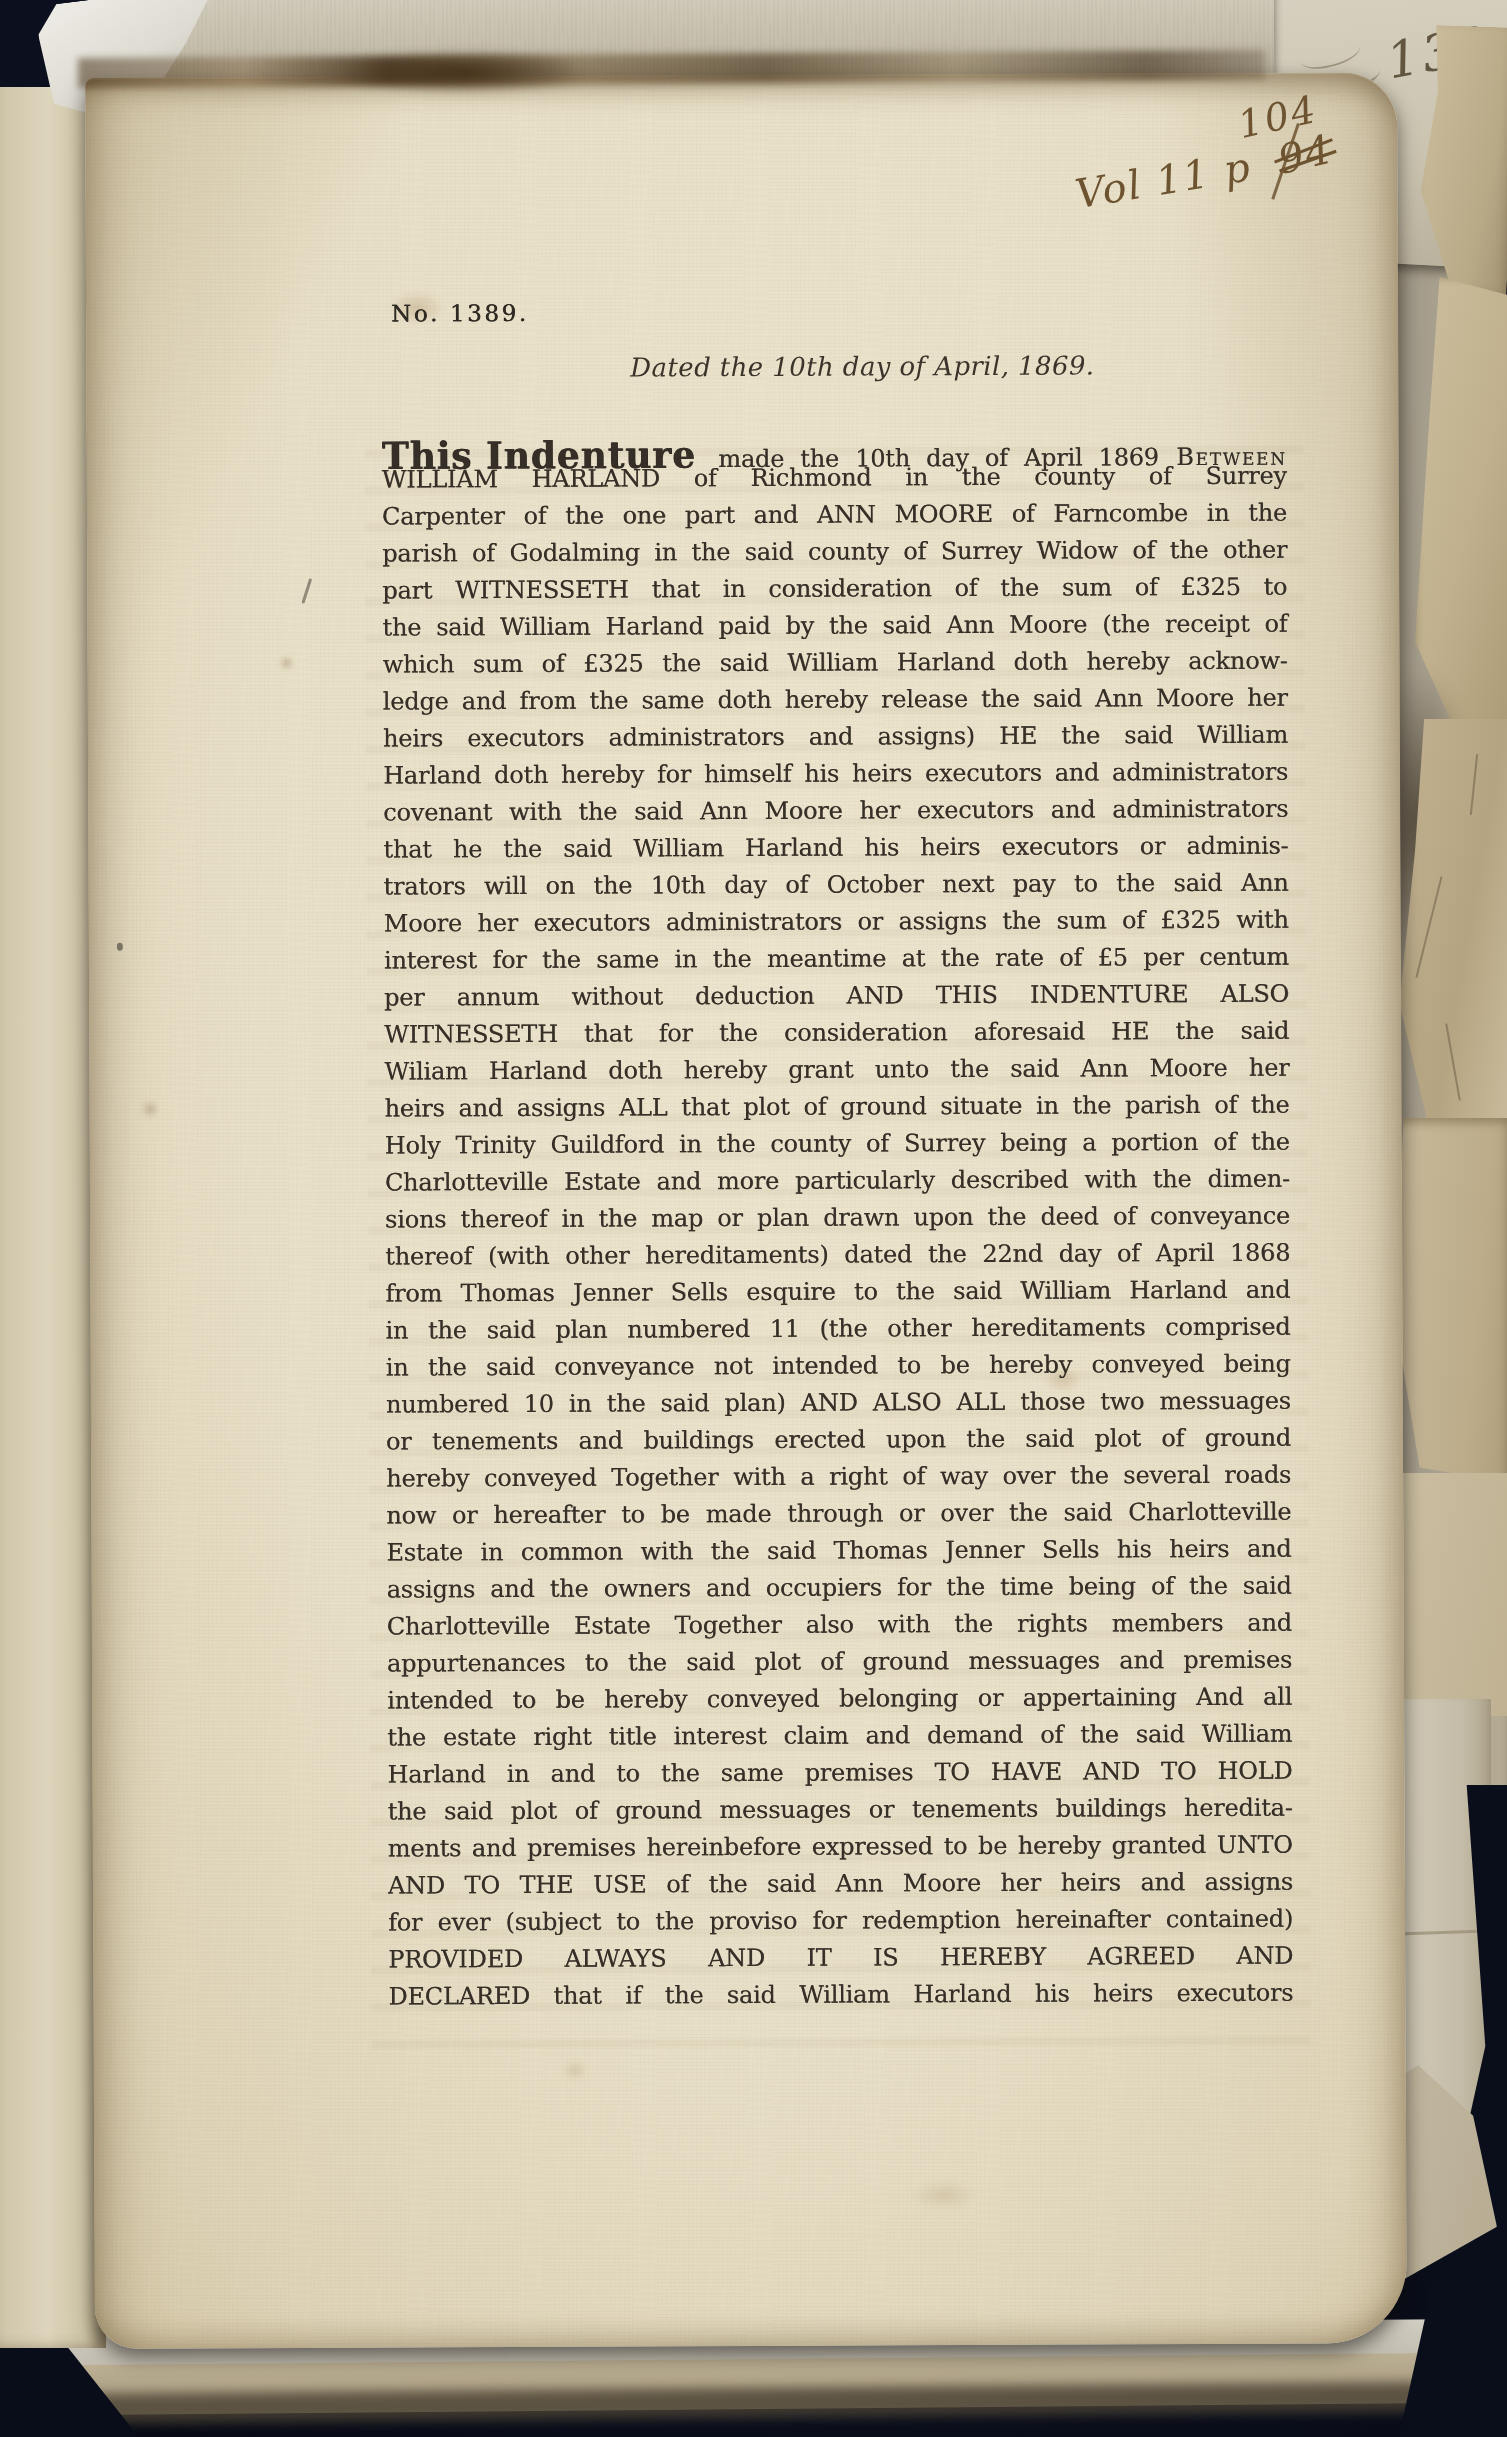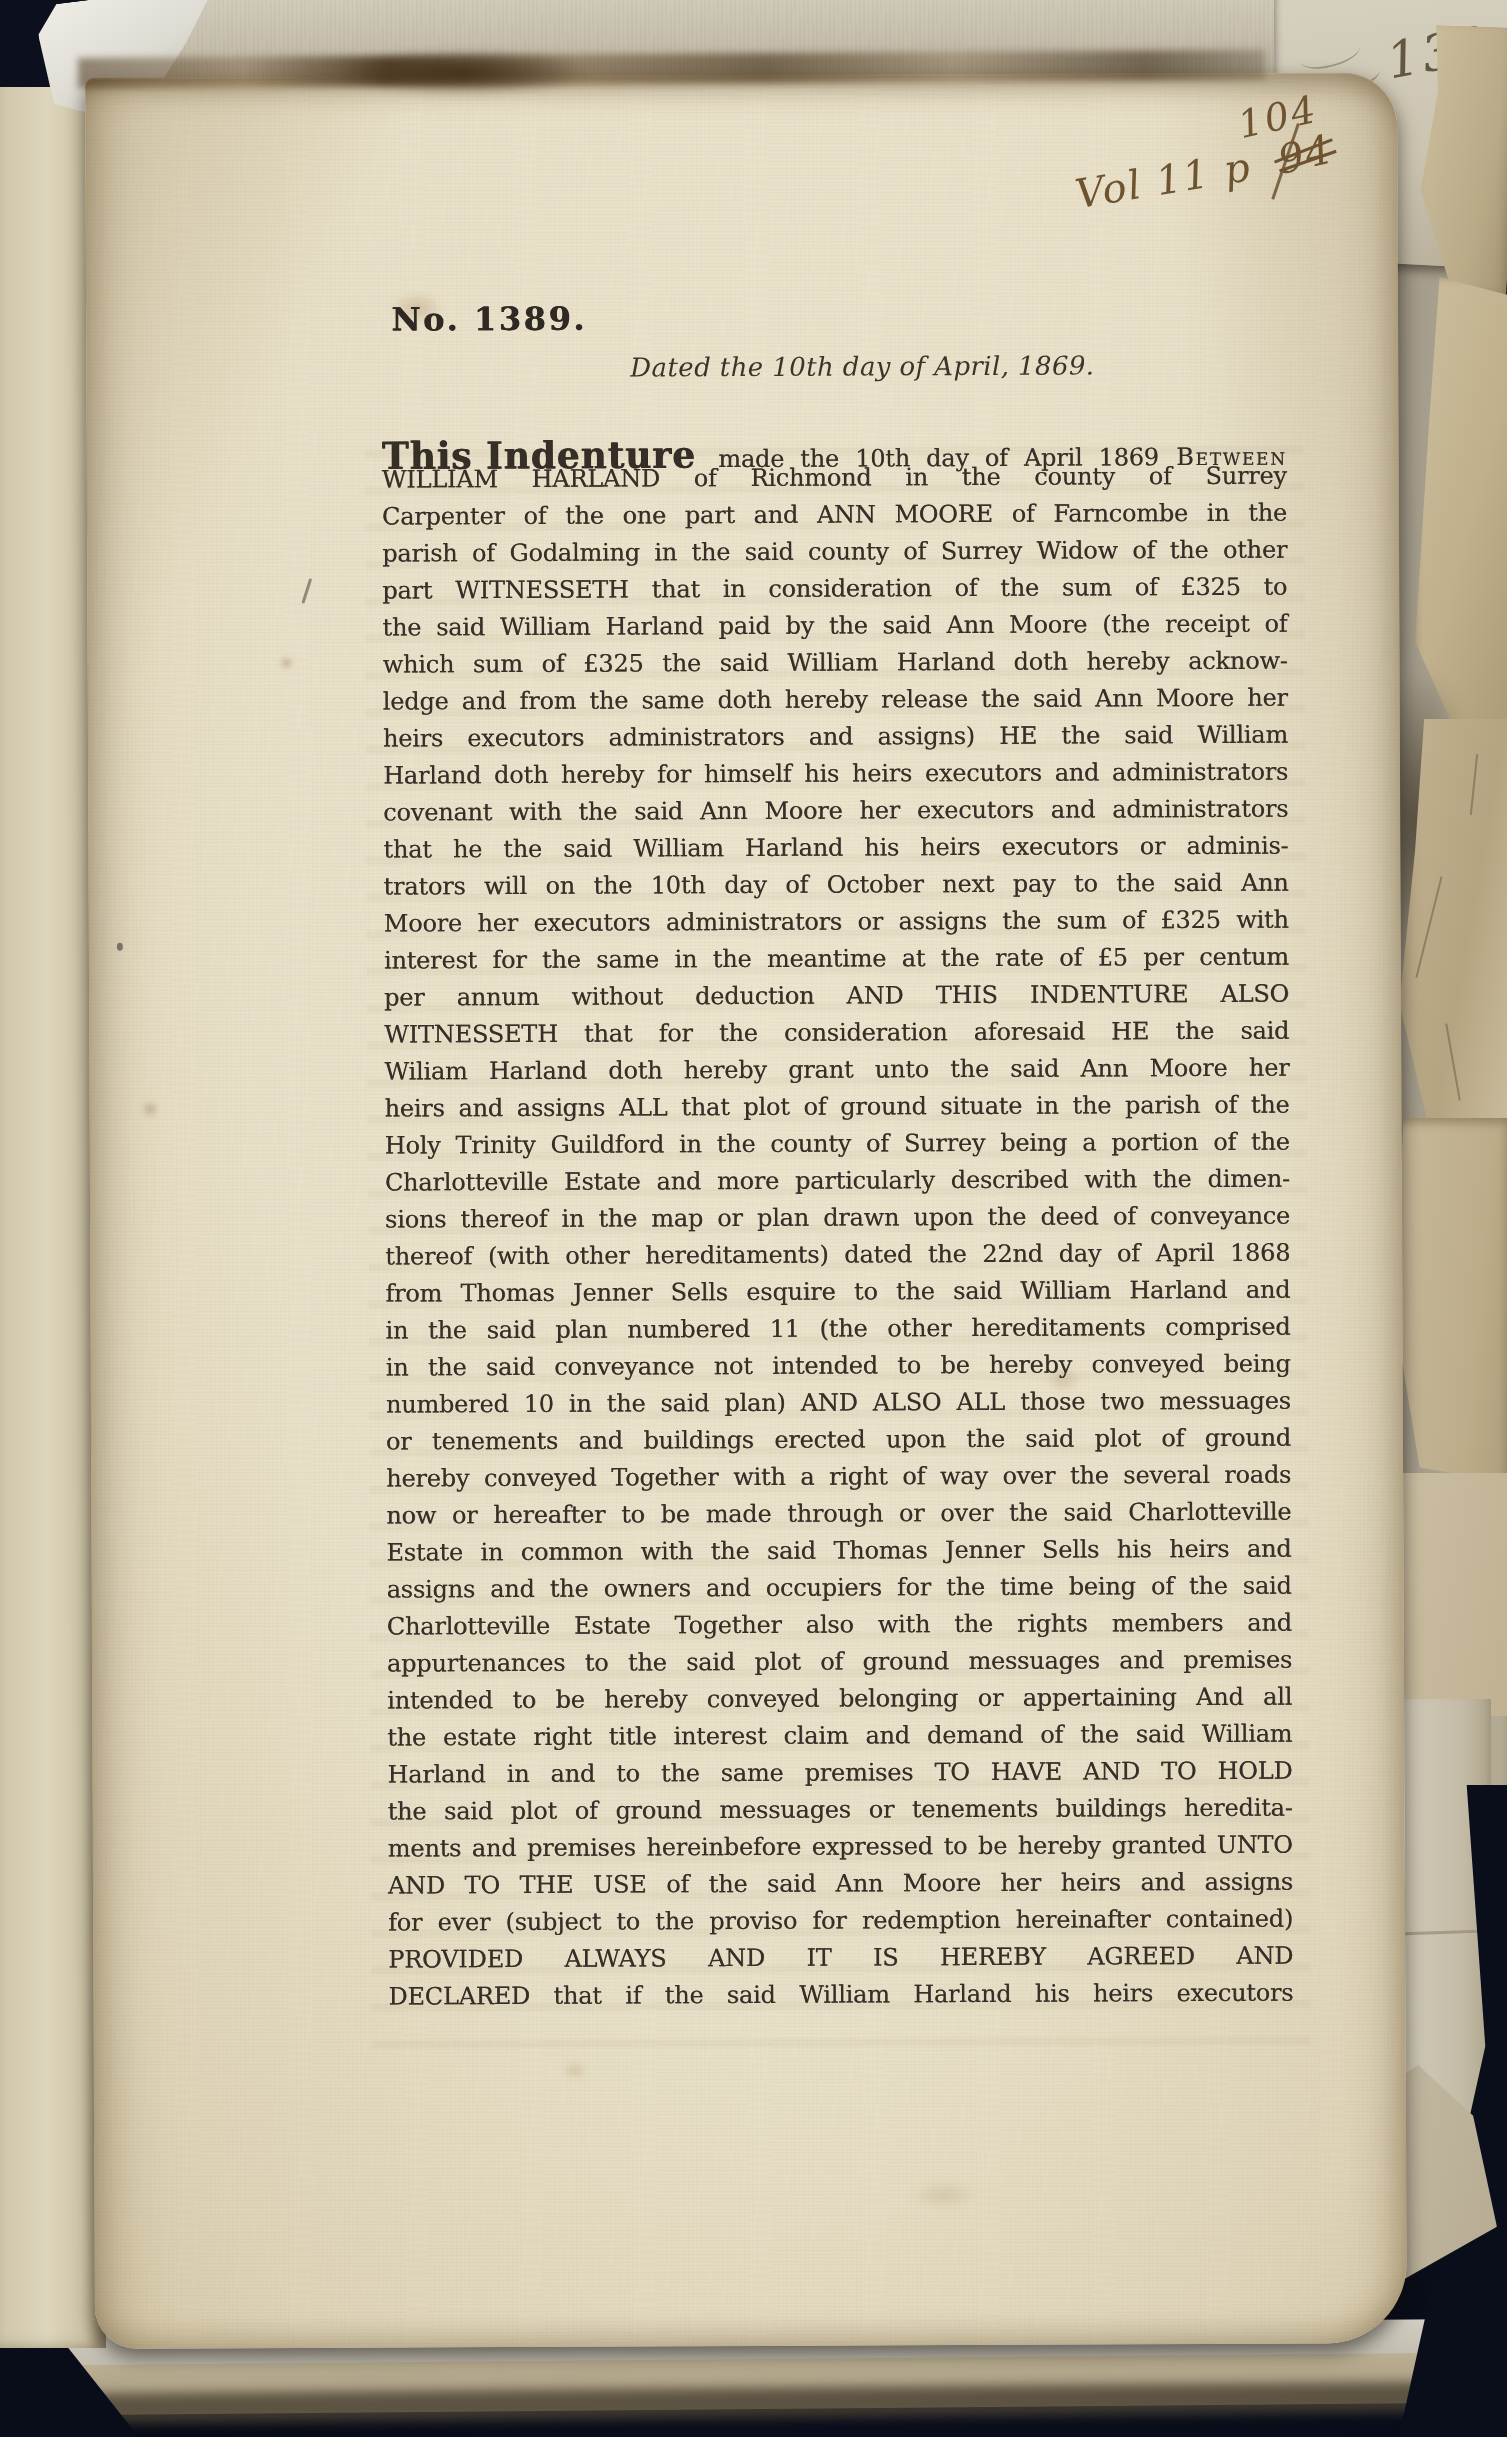--- a/index.html
+++ b/index.html
@@ -199,21 +199,21 @@
     position:absolute;left:206px;top:3.5px;font-size:40px;letter-spacing:1.7px;
     transform:rotate(-4deg);
   }
   .ann-old::before{content:"";position:absolute;left:-5.2px;top:40%;width:115%;height:2.6px;background:#6d5330;transform:rotate(-8deg);}
   .ann-old::after{content:"";position:absolute;left:-1.7px;top:62%;width:110%;height:2.6px;background:#6d5330;transform:rotate(-6deg);}
   .ann-slash{position:absolute;left:211px;top:-8.7px;width:2.6px;height:80px;background:#6d5330;transform:rotate(28deg);opacity:.85;}
 
   
   .doc-heading{
     position:absolute;left:305px;top:224px;
-    font-size:32px;font-weight:bold;letter-spacing:2.6px;color:#2e2a23;
+    font-size:23px;font-weight:normal;letter-spacing:2.6px;color:#2e2a23;
     text-shadow:0.5px 0 0 #2e2a23;
   }
   .doc-date{
     position:absolute;left:544px;top:277px;
     font-size:26px;font-style:italic;color:#3a342b;letter-spacing:0.4px;
   }
   .doc-body{
     position:absolute;left:295px;top:345px;width:905px;
     font-size:24px;color:#352f27;letter-spacing:-0.2px;
   }

